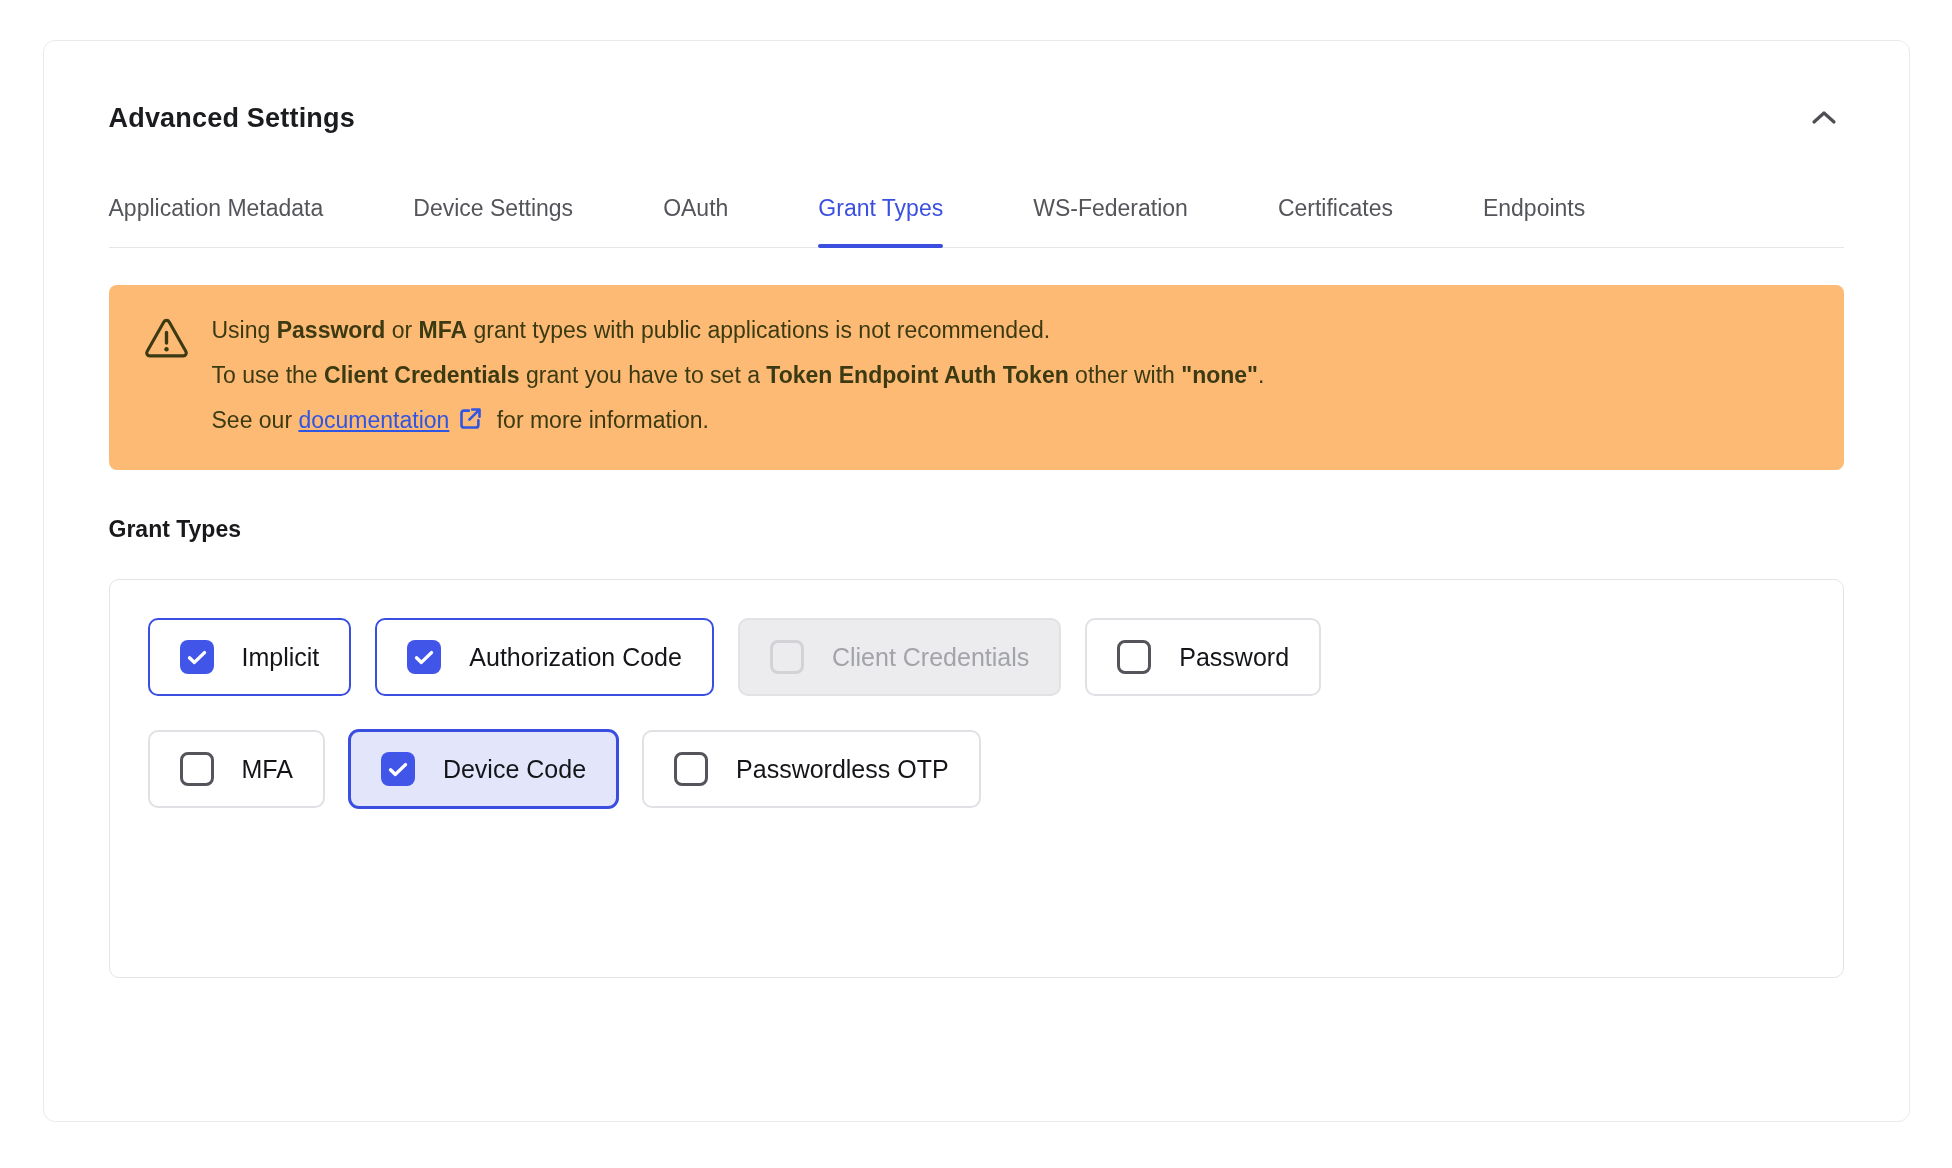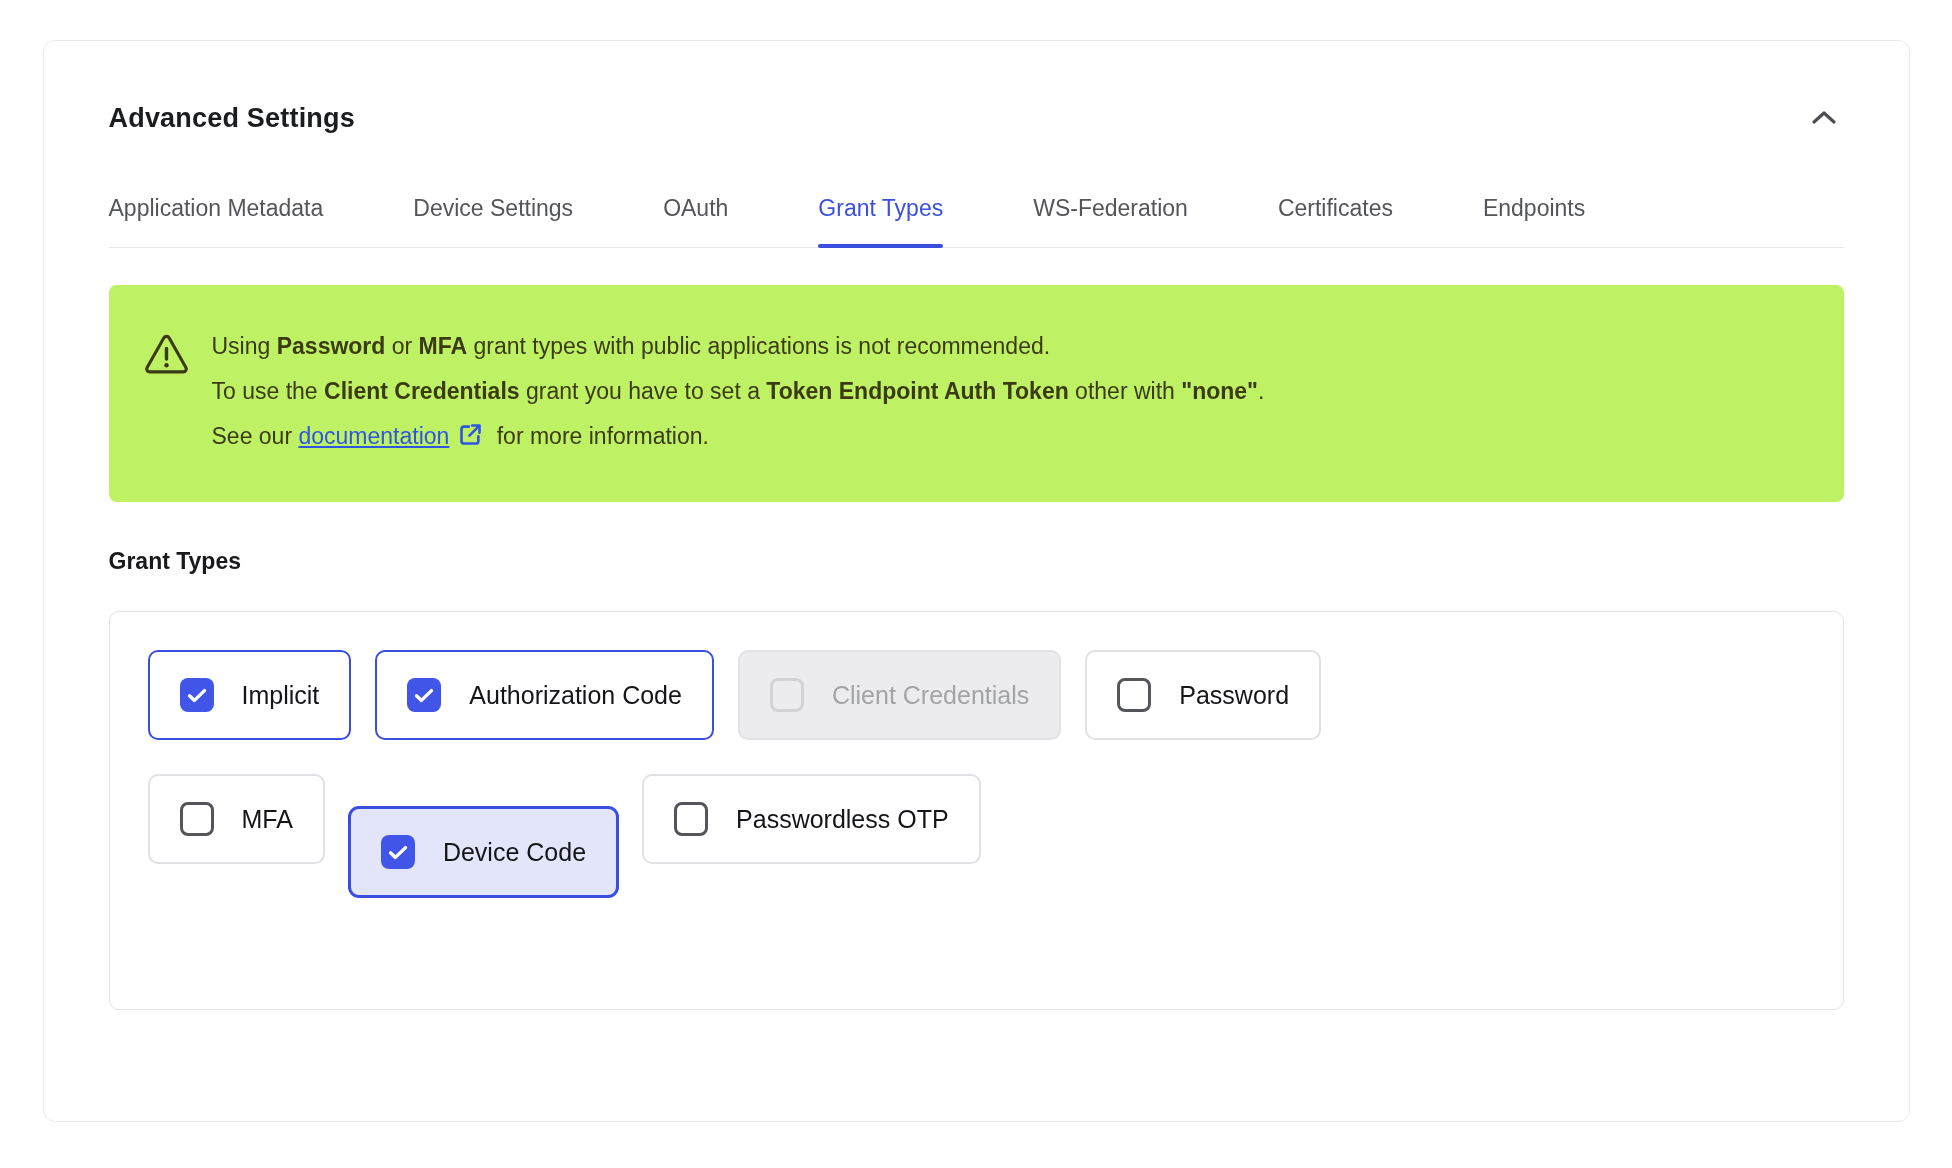--- a/index.html
+++ b/index.html
@@ -25,25 +25,25 @@
   .tabs{display:flex;gap:90px;margin-top:60px;border-bottom:1px solid #e6e7e9;}
   .tab{font-size:23px;color:#54555b;padding-bottom:25px;position:relative;cursor:pointer;white-space:nowrap;}
   .tab.active{color:#3a4fe0;}
   .tab.active::after{
     content:"";position:absolute;left:0;right:0;bottom:-1px;height:4px;
     background:#3a4fe0;border-radius:3px;
   }
 
   .banner{
     margin-top:37px;
-    background:#bef264;
+    background:#fdba74;
     border-radius:8px;
     display:flex;
     box-sizing:border-box;
-    padding:39px 30px;
+    padding:23px 30px;
     min-height:177px;
   }
   .banner-icon{flex:0 0 auto;margin:9px 22px 0 4px;}
   .banner-text{font-size:23px;line-height:45px;color:#3c3a13;}
   .banner-text .b{font-weight:700;}
   .doc-link{color:#2f55e3;text-decoration:underline;cursor:pointer;}
   .ext-icon{display:inline-block;vertical-align:-4px;margin:0 6px 0 8px;}
 
   .section-label{margin-top:46px;font-size:23px;font-weight:700;color:#19191c;}
 
@@ -51,29 +51,29 @@
     box-sizing:border-box;
     margin-top:36px;
     height:399px;
     border:1px solid #e3e4e6;
     border-radius:10px;
     padding:38px;
   }
   .chip-row{display:flex;gap:24px;margin-bottom:34px;}
   .chip-row:last-child{margin-bottom:0;}
   .chip{
-    box-sizing:border-box;height:90px;
+    box-sizing:border-box;height:78px;
     display:inline-flex;align-items:center;gap:28px;
     padding:0 30px;border-radius:10px;
     font-size:25px;color:#141519;
     background:#fff;border:2px solid #e0e1e4;
     cursor:pointer;white-space:nowrap;
   }
   .chip.checked{border-color:#3a4ee0;}
-  .chip.highlight{background:#e3e5fb;border-color:#3a4ee0;box-shadow:0 0 0 1px #3a4ee0;margin-top:33px;}
+  .chip.highlight{background:#e3e5fb;border-color:#3a4ee0;box-shadow:0 0 0 1px #3a4ee0;}
   .chip.disabled{background:#ececee;border-color:#e2e2e5;color:#a3a4aa;cursor:default;}
 
   .cb{width:34px;height:34px;border-radius:8px;box-sizing:border-box;
       display:flex;align-items:center;justify-content:center;flex:0 0 auto;}
   .cb.on{background:#4156e8;}
   .cb.off{border:3px solid #54555b;background:#fff;}
   .cb.offdis{border:3px solid #d2d3d7;background:transparent;}
 </style>
 </head>
 <body>

